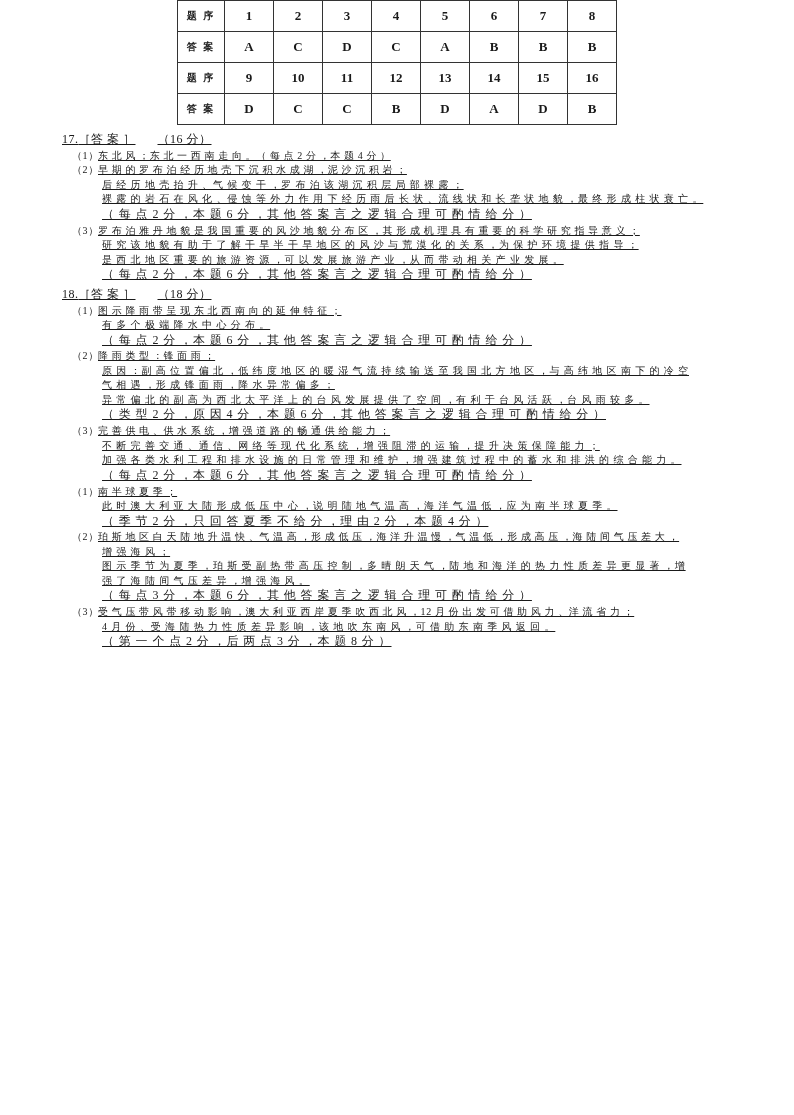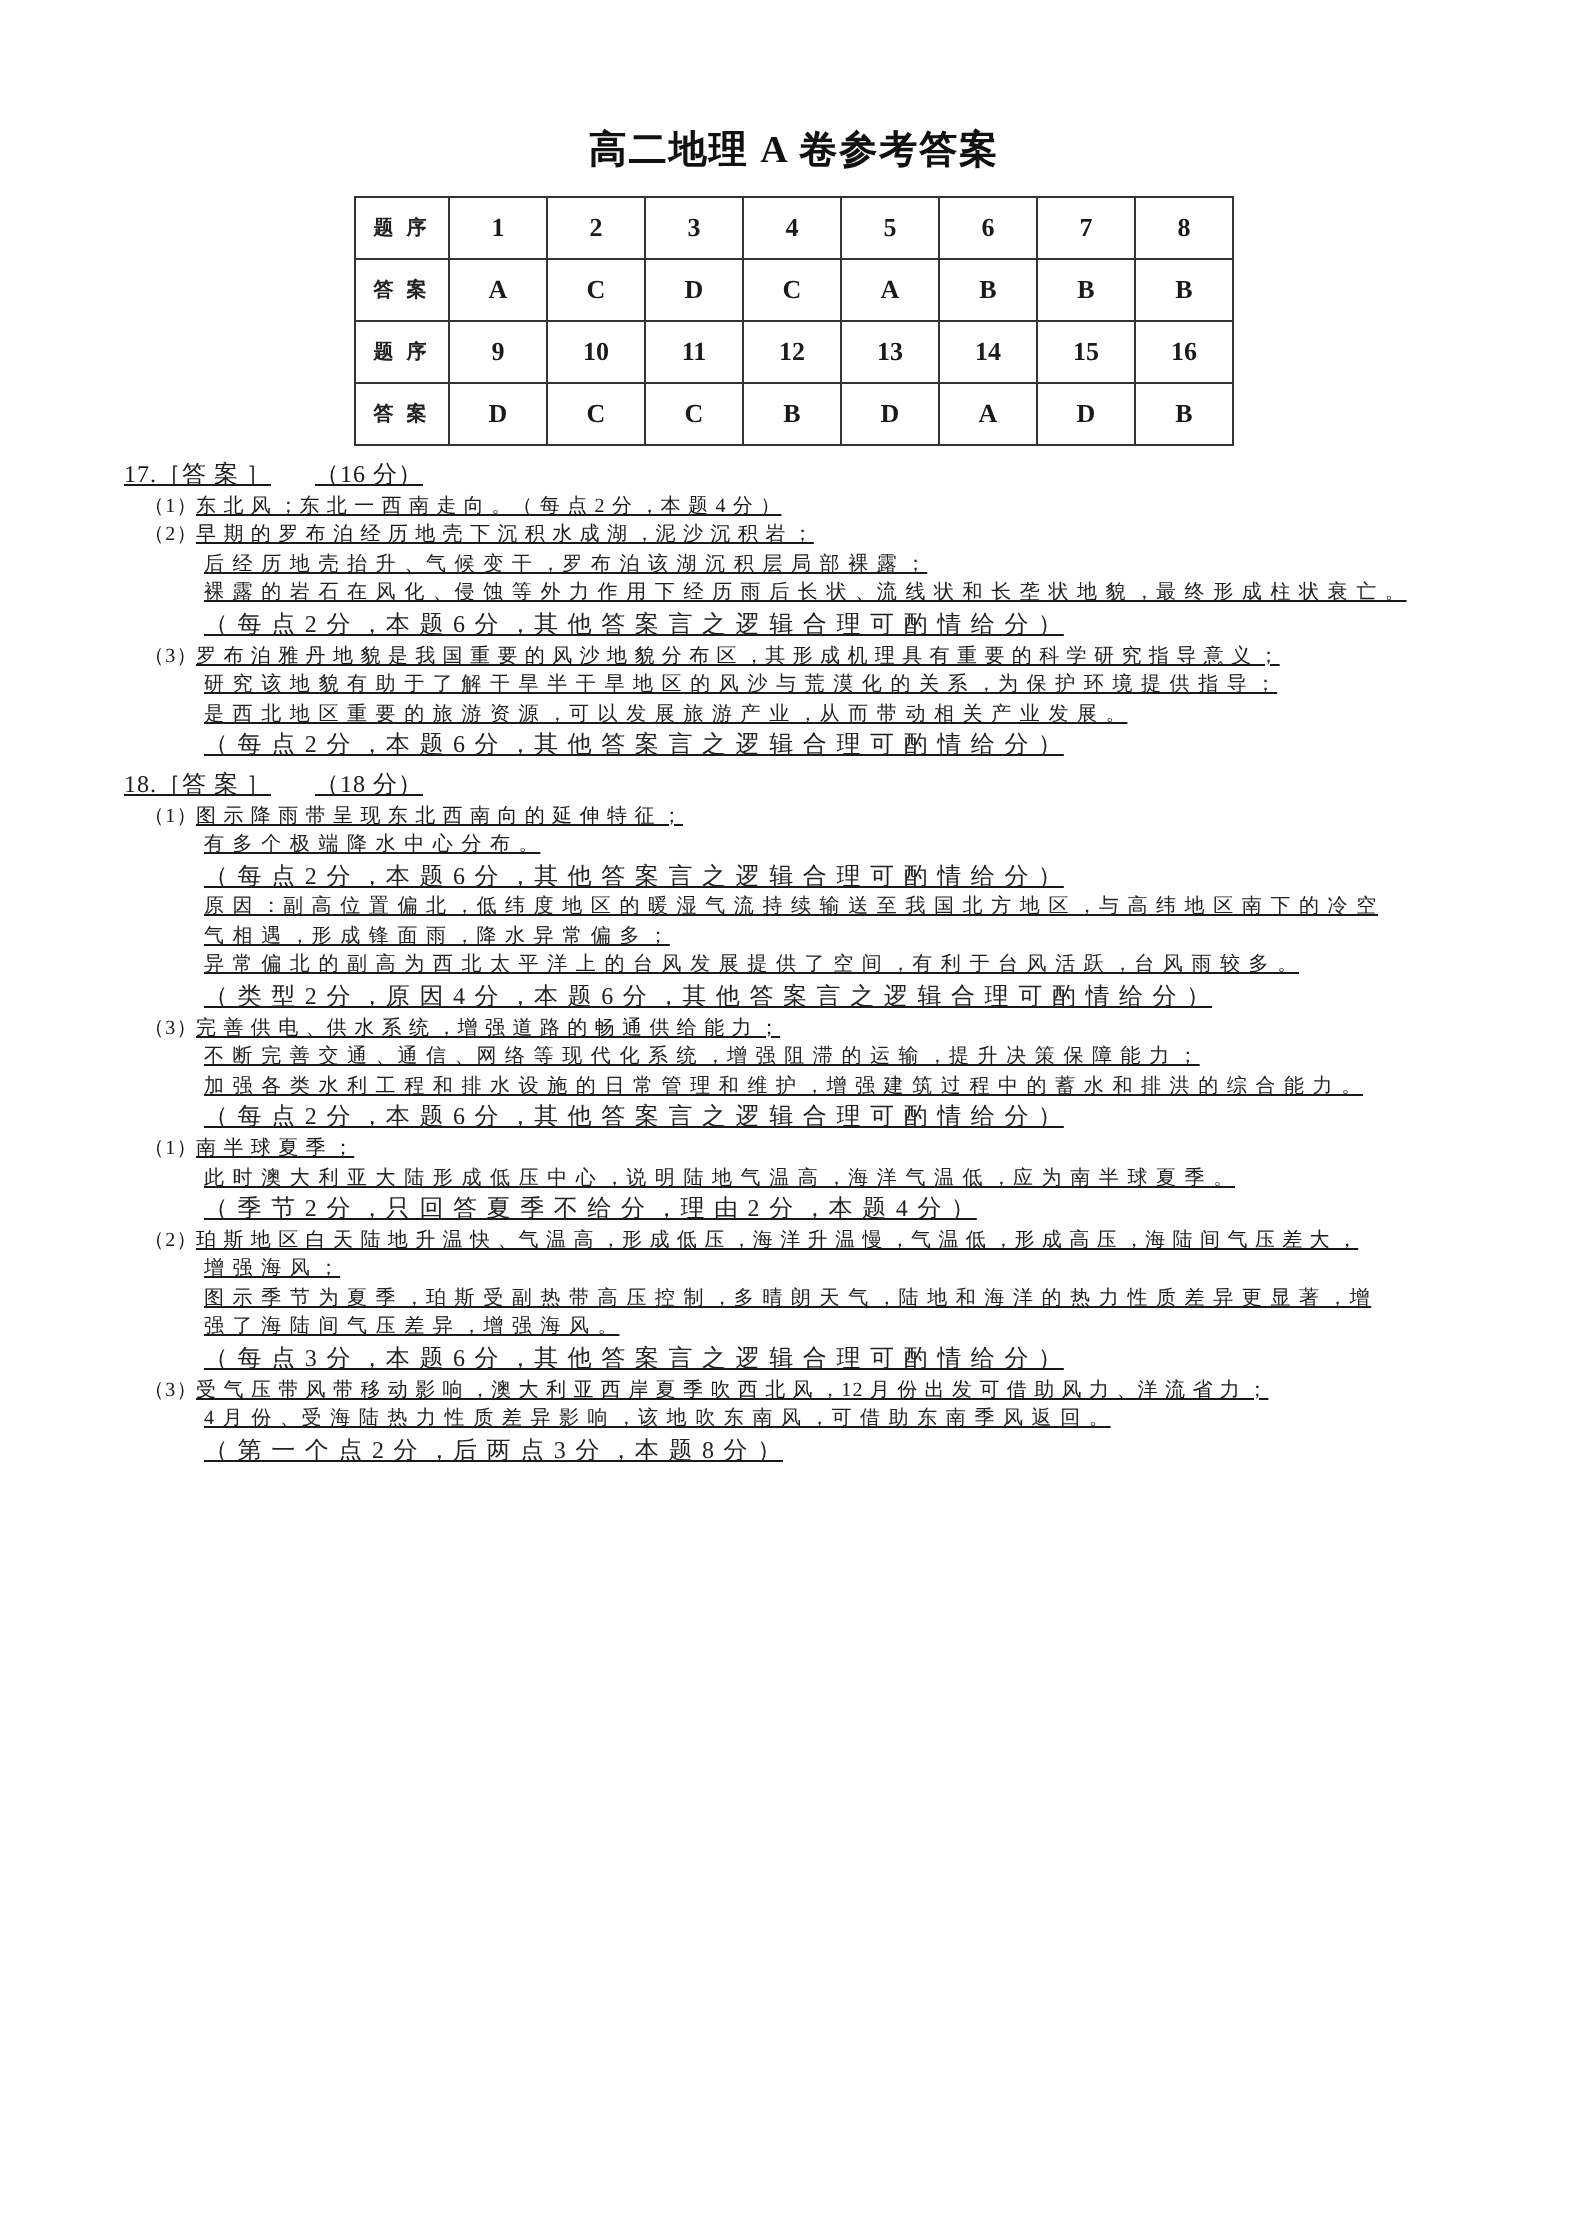--- a/index.html
+++ b/index.html
@@ -95,21 +95,20 @@
     font-size: 12px;
     letter-spacing: 0.9px;
     color: #222;
   }
 </style>
 </head>
 <body>
 
 <div class="page">
 
-  <div class="doc-title">高二地理 A 卷参考答案</div>
 
   <div class="ans-table-wrap">
     <table class="ans-table">
       <tbody>
         <tr>
           <td class="hdr">题 序</td>
           <td>1</td>
           <td>2</td>
           <td>3</td>
           <td>4</td>
@@ -185,20 +184,23 @@
       <div class="qhead">
         <span class="num">18.</span><span>［答 案 ］</span><span class="score">（18 分）</span>
       </div>
 
       <div class="sub">
         <span class="sub-label">（1）</span><span>图 示 降 雨 带 呈 现 东 北 西 南 向 的 延 伸 特 征 ；</span>
       </div>
       <div class="line">有 多 个 极 端 降 水 中 心 分 布 。</div>
       <div class="note">（ 每 点 2 分 ，本 题 6 分 ，其 他 答 案 言 之 逻 辑 合 理 可 酌 情 给 分 ）</div>
 
+      <div class="sub">
+        <span class="sub-label">（2）</span><span>降 雨 类 型 ：锋 面 雨 ；</span>
+      </div>
       <div class="line">原 因 ：副 高 位 置 偏 北 ，低 纬 度 地 区 的 暖 湿 气 流 持 续 输 送 至 我 国 北 方 地 区 ，与 高 纬 地 区 南 下 的 冷 空</div>
       <div class="line">气 相 遇 ，形 成 锋 面 雨 ，降 水 异 常 偏 多 ；</div>
       <div class="line">异 常 偏 北 的 副 高 为 西 北 太 平 洋 上 的 台 风 发 展 提 供 了 空 间 ，有 利 于 台 风 活 跃 ，台 风 雨 较 多 。</div>
       <div class="note">（ 类 型 2 分 ，原 因 4 分 ，本 题 6 分 ，其 他 答 案 言 之 逻 辑 合 理 可 酌 情 给 分 ）</div>
 
       <div class="sub">
         <span class="sub-label">（3）</span><span>完 善 供 电 、供 水 系 统 ，增 强 道 路 的 畅 通 供 给 能 力 ；</span>
       </div>
       <div class="line">不 断 完 善 交 通 、通 信 、网 络 等 现 代 化 系 统 ，增 强 阻 滞 的 运 输 ，提 升 决 策 保 障 能 力 ；</div>
       <div class="line">加 强 各 类 水 利 工 程 和 排 水 设 施 的 日 常 管 理 和 维 护 ，增 强 建 筑 过 程 中 的 蓄 水 和 排 洪 的 综 合 能 力 。</div>

